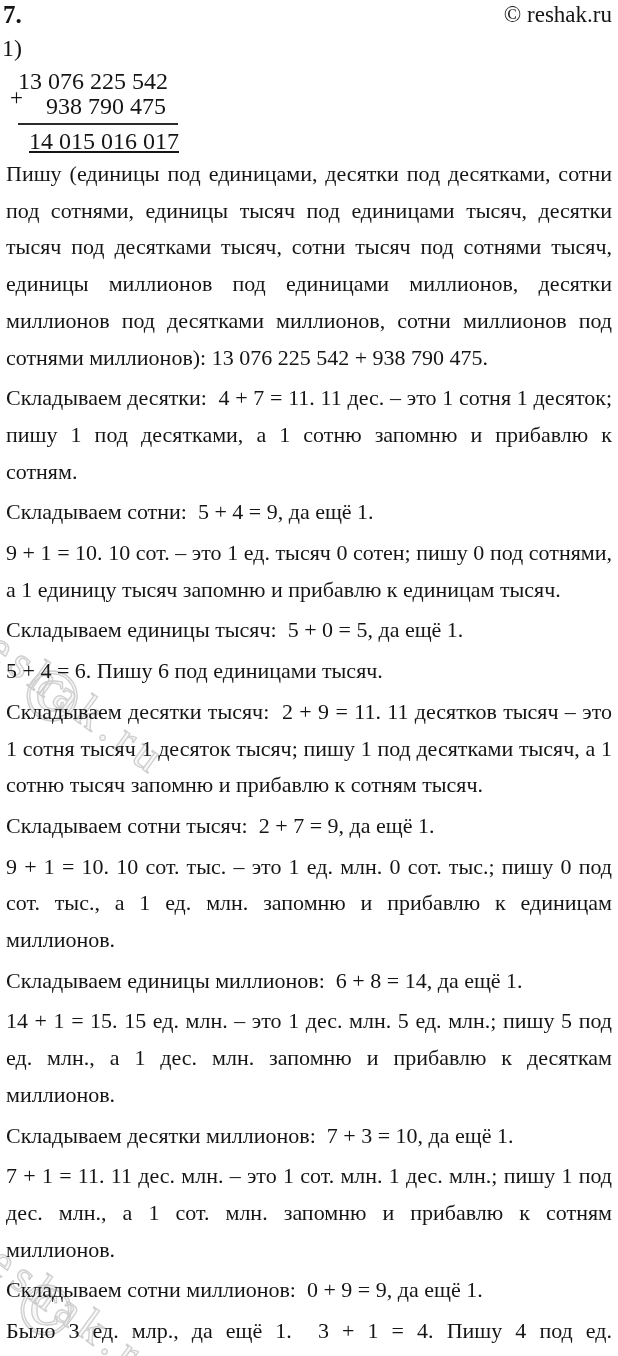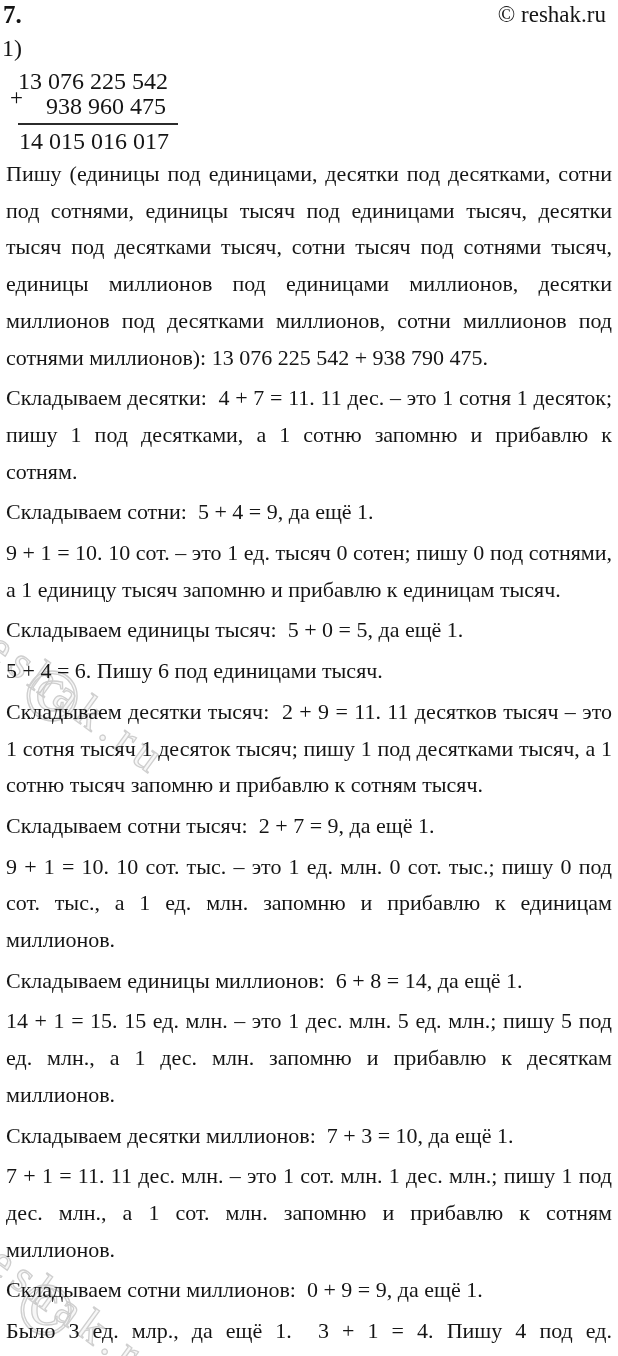--- a/index.html
+++ b/index.html
@@ -12,21 +12,21 @@
     font-family:"Liberation Serif","DejaVu Serif",serif;
     color:#151515;
     margin:0 auto;
   }
   
   .problem-number {
     position:absolute; left:3px; top:0;
     font-size:25px; font-weight:bold; line-height:30px;
   }
   .copyright {
-    position:absolute; right:12px; top:0;
+    position:absolute; right:6px; top:0;
     font-size:23px; line-height:30px;
   }
   .part-label {
     position:absolute; left:2px; top:33px;
     font-size:24px; line-height:30px;
   }
   
   .addition { position:absolute; left:8px; top:69px; z-index:2; }
   .plus-sign {
     position:absolute; left:2px; top:17px;
@@ -34,25 +34,26 @@
   }
   .operands {
     margin-left:10px; width:160px;
     text-align:right;
     font-size:24px; line-height:25px;
     padding:0 12px 4px 0;
     border-bottom:2.5px solid #2b2b2b;
     white-space:nowrap;
   }
   .addition-sum {
-    margin-left:10px; width:160px;
+    margin-left:20px; width:160px;
     text-align:right;
     font-size:24px; line-height:26px;
     padding:3px 9px 0 0;
     white-space:nowrap;
+    text-decoration:underline;
   }
   
   .solution {
     position:absolute; left:2px; top:152px; width:614px;
     font-size:22px; line-height:36.7px;
     text-align:justify;
     z-index:2;
   }
   .solution p { margin:4px; }
   
@@ -86,21 +87,21 @@
   <span class="wm wm-copy wm-copy-bot">©</span>
 
   <div class="problem-number">7.</div>
   <div class="copyright">© reshak.ru</div>
   <div class="part-label">1)</div>
 
   <div class="addition">
     <span class="plus-sign">+</span>
     <div class="operands">
       <div>13 076 225 542</div>
-      <div>938 960 475</div>
+      <div>938 790 475</div>
     </div>
     <div class="addition-sum">14 015 016 017</div>
   </div>
 
   <div class="solution" id="solution-text">
       <p>Пишу (единицы под единицами, десятки под десятками, сотни под сотнями, единицы тысяч под единицами тысяч, десятки тысяч под десятками тысяч, сотни тысяч под сотнями тысяч, единицы миллионов под единицами миллионов, десятки миллионов под десятками миллионов, сотни миллионов под сотнями миллионов): 13 076 225 542 + 938 790 475.</p>
       <p>Складываем десятки:&nbsp; 4 + 7 = 11. 11 дес. – это 1 сотня 1 десяток; пишу 1 под десятками, а 1 сотню запомню и прибавлю к сотням.</p>
       <p>Складываем сотни:&nbsp; 5 + 4 = 9, да ещё 1.</p>
       <p>9 + 1 = 10. 10 сот. – это 1 ед. тысяч 0 сотен; пишу 0 под сотнями, а 1 единицу тысяч запомню и прибавлю к единицам тысяч.</p>
       <p>Складываем единицы тысяч:&nbsp; 5 + 0 = 5, да ещё 1.</p>

